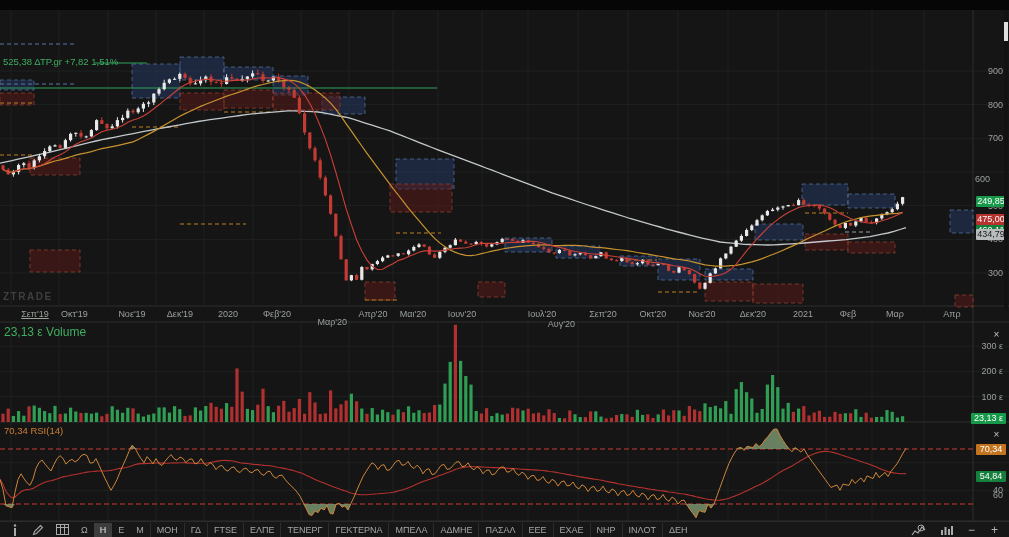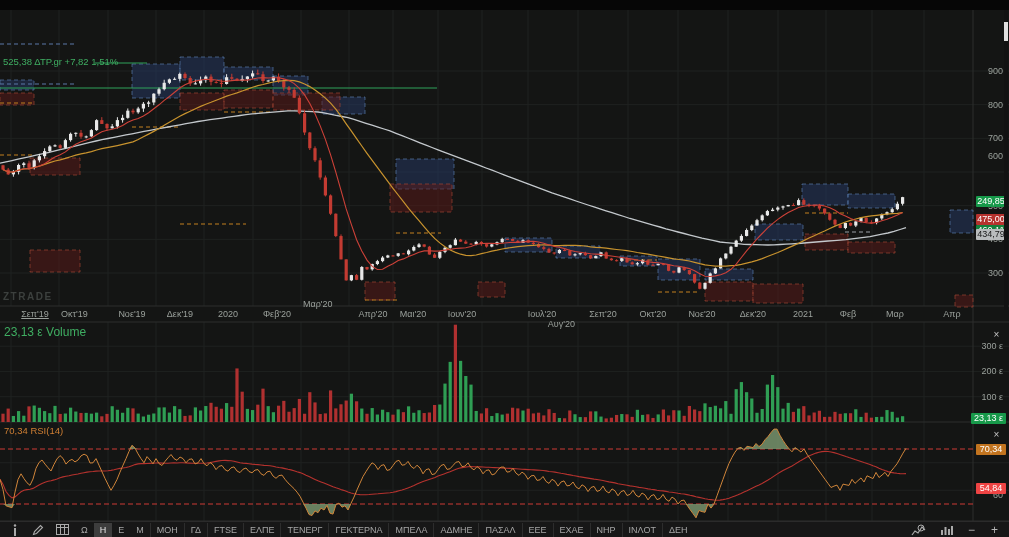--- a/index.html
+++ b/index.html
@@ -12,21 +12,21 @@
 .vol-label{position:absolute;left:4px;top:325px;font-size:12px;color:#3fae62;z-index:4}
 .rsi-label{position:absolute;left:4px;top:425px;font-size:9.5px;color:#cf7f33;z-index:4}
 .pane-close{position:absolute;left:990px;width:13px;height:12px;background:none;border:none;color:#c5c5c5;font-size:10px;line-height:11px;padding:0;cursor:pointer;z-index:5}
 .badge{position:absolute;left:976px;width:30px;font-size:9px;line-height:11px;text-align:center;color:#fff;border-radius:1px;z-index:3}
 .b-last{top:196px;background:#17994a}
 .b-fast{top:214px;background:#b5322e}
 .b-mid{top:225px;background:#15803d}
 .b-slow{top:229px;background:#b9bcbd;color:#191919}
 .b-vol{top:413px;left:971px;width:35px;background:#17994a}
 .b-rsi{top:444px;background:#c2741f}
-.b-sig{top:483px;background:#ef4444}
+.b-sig{top:471px;background:#15803d}
 .toolbar{position:absolute;left:0;top:521px;width:1009px;height:16px;background:#171717;border-top:1px solid #2b2b2b;display:flex;align-items:center;justify-content:space-between;padding:0 4px;z-index:6}
 .tb-left{display:flex;align-items:center;height:100%}
 .tb-item{font-size:9px;color:#a5a5a5;padding:1px 6px;cursor:pointer;white-space:nowrap;line-height:12px}
 .tb-item.sel{background:#3d3d3d;color:#e3e3e3}
 .tb-item.sep{border-left:1px solid #2d2d2d}
 .tb-item.ico{padding:0 6px;display:flex;align-items:center}
 .tb-right{display:flex;align-items:center;gap:2px}
 .tb-btn{font-size:12px;color:#b5b5b5;padding:0 7px;cursor:pointer;line-height:14px}
 .sb-track{position:absolute;left:1004px;top:10px;width:4px;height:300px;background:#121212;z-index:5}
 .sb-thumb{position:absolute;left:0;top:12px;width:4px;height:19px;background:#dfdfdf}
@@ -768,36 +768,36 @@
             <rect x="11" y="2" width="2" height="9" fill="#aaa"></rect>
           </svg>
         </div>
         <div class="tb-btn">−</div>
         <div class="tb-btn">+</div>
       </div>
   </div>
 <div class="tick" style="left: 975px; top: 66px; width: 28px; text-align: right;">900</div>
     <div class="tick" style="left: 975px; top: 99.667px; width: 28px; text-align: right;">800</div>
     <div class="tick" style="left: 975px; top: 133.334px; width: 28px; text-align: right;">700</div>
-    <div class="tick" style="left: 975px; top: 151px; width: 28px; text-align: right;">600</div>
+    <div class="tick" style="left: 975px; top: 174px; width: 28px; ">600</div>
     <div class="tick" style="left: 975px; top: 200.668px; width: 28px; text-align: right;">500</div>
     <div class="tick" style="left: 975px; top: 234.335px; width: 28px; text-align: right;">400</div>
     <div class="tick" style="left: 975px; top: 268.002px; width: 28px; text-align: right;">300</div>
     <div class="tick" style="left: 969px; top: 341.19px; width: 34px; text-align: right;">300 ε</div>
     <div class="tick" style="left: 969px; top: 366.46px; width: 34px; text-align: right;">200 ε</div>
     <div class="tick" style="left: 969px; top: 391.73px; width: 34px; text-align: right;">100 ε</div>
     <div class="tick" style="left: 975px; top: 457.75px; width: 28px; text-align: right; margin-top: 32px;">60</div>
     <div class="tick" style="left: 975px; top: 485.25px; width: 28px; text-align: right;">40</div>
     <div class="tick" style="left: 13px; top: 309px; width: 44px; text-align: center; text-decoration: underline;">Σεπ'19</div>
     <div class="tick" style="left: 61px; top: 309px; width: 44px; text-align: left;">Οκτ'19</div>
     <div class="tick" style="left: 110px; top: 309px; width: 44px; text-align: center;">Νοε'19</div>
     <div class="tick" style="left: 158px; top: 309px; width: 44px; text-align: center;">Δεκ'19</div>
     <div class="tick" style="left: 206px; top: 309px; width: 44px; text-align: center;">2020</div>
     <div class="tick" style="left: 255px; top: 309px; width: 44px; text-align: center;">Φεβ'20</div>
-    <div class="tick" style="left: 303px; top: 299px; width: 44px; text-align: left;">Μαρ'20</div>
+    <div class="tick" style="left: 303px; top: 317px; width: 44px; text-align: right;">Μαρ'20</div>
     <div class="tick" style="left: 351px; top: 309px; width: 44px; text-align: center;">Απρ'20</div>
     <div class="tick" style="left: 391px; top: 309px; width: 44px; text-align: center;">Μαι'20</div>
     <div class="tick" style="left: 440px; top: 309px; width: 44px; text-align: center;">Ιουν'20</div>
     <div class="tick" style="left: 484px; top: 309px; width: 44px; text-align: center; margin-left: 36px;">Ιουλ'20</div>
     <div class="tick" style="left: 531px; top: 309px; width: 44px; text-align: right; margin-top: 10px;">Αυγ'20</div>
     <div class="tick" style="left: 581px; top: 309px; width: 44px; text-align: center;">Σεπ'20</div>
     <div class="tick" style="left: 631px; top: 309px; width: 44px; text-align: center;">Οκτ'20</div>
     <div class="tick" style="left: 680px; top: 309px; width: 44px; text-align: center;">Νοε'20</div>
     <div class="tick" style="left: 731px; top: 309px; width: 44px; text-align: center;">Δεκ'20</div>
     <div class="tick" style="left: 781px; top: 309px; width: 44px; text-align: center;">2021</div>

